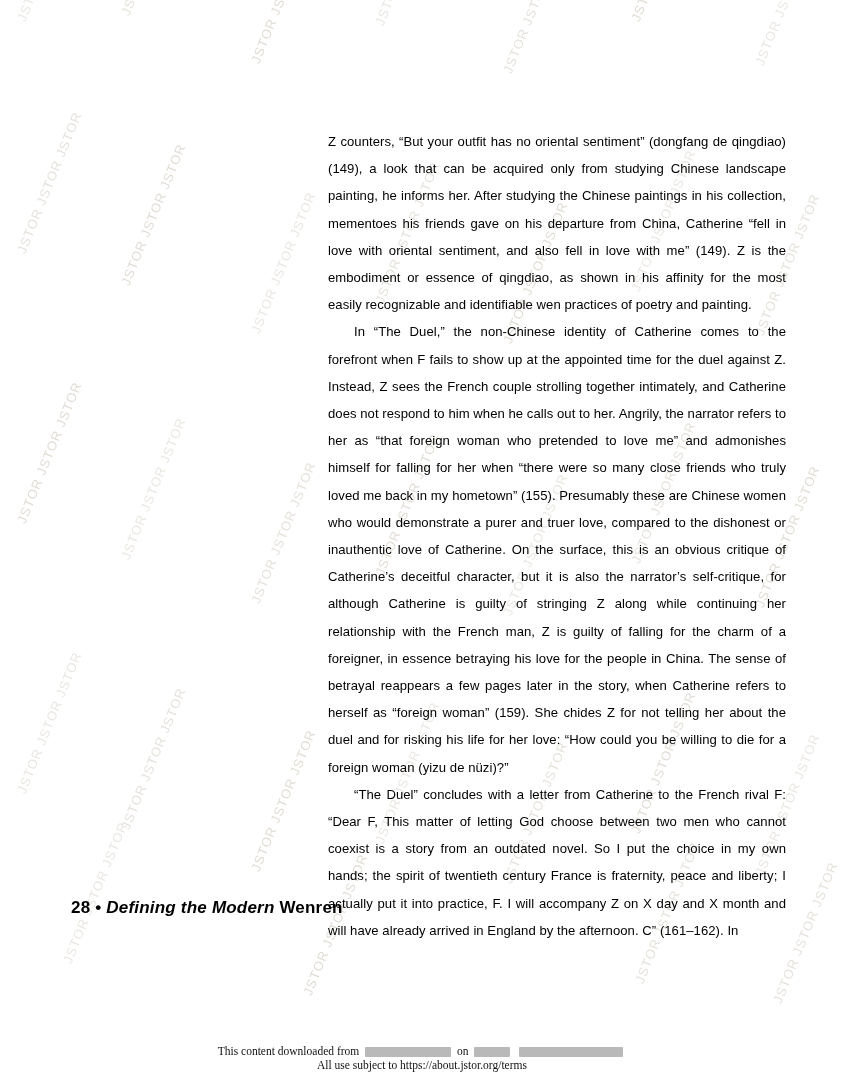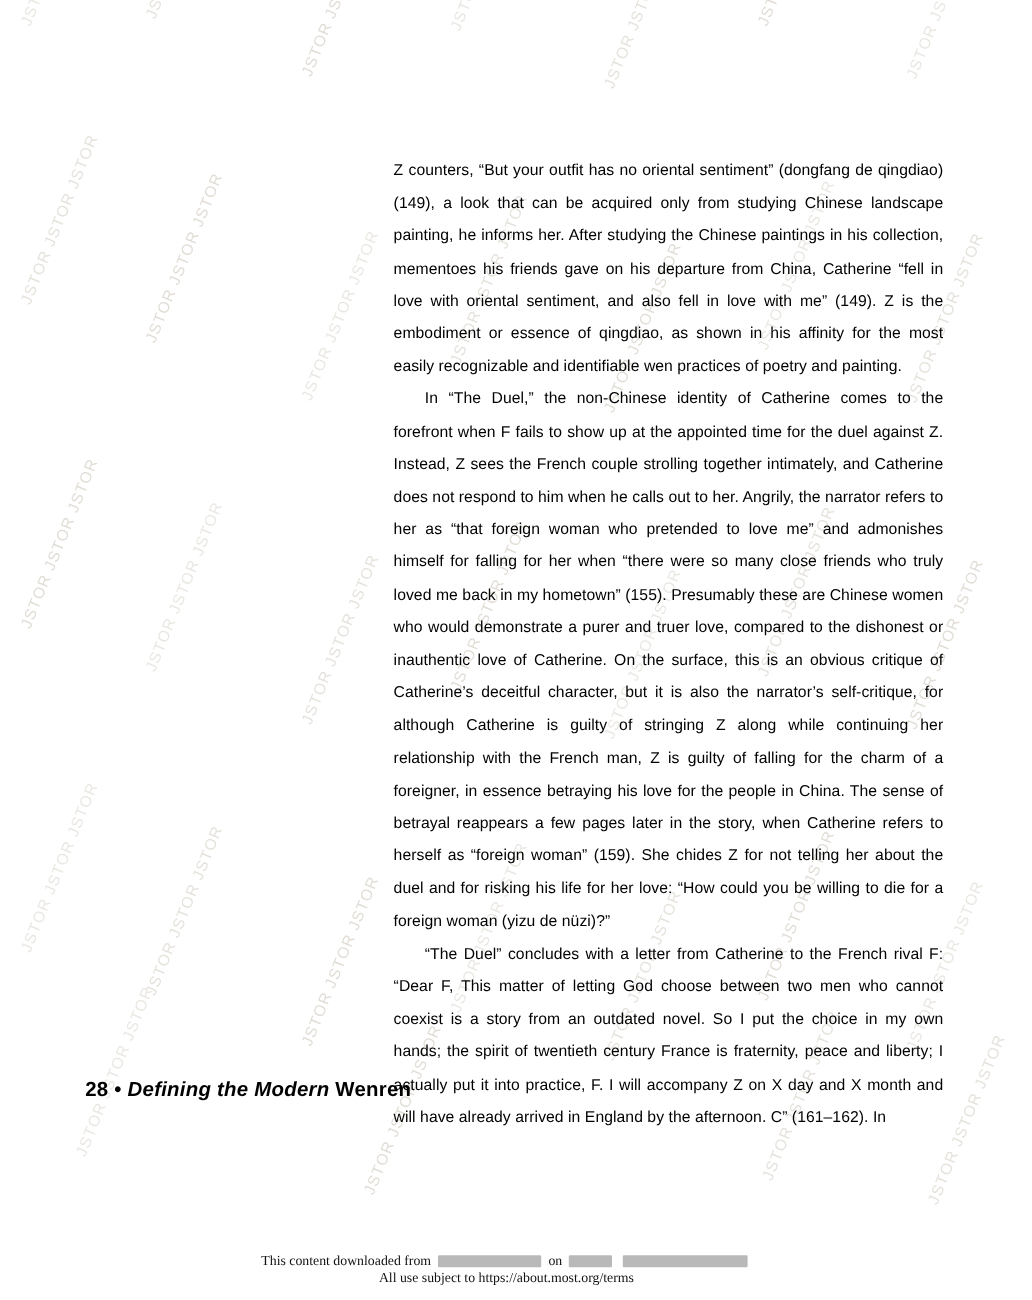--- a/index.html
+++ b/index.html
@@ -155,16 +155,16 @@
   </div>
 
   <div id="jstor-footer">
     <div class="line1">
       <span>This content downloaded from</span>
       <span class="redacted r1"></span>
       <span>on</span>
       <span class="redacted r2"></span>
       <span class="redacted r3"></span>
     </div>
-    <div class="line2">All use subject to https://about.most.org/terms</div>
+    <div class="line2">All use subject to https://about.jstor.org/terms</div>
   </div>
 
 </div>
 
 </body></html>

